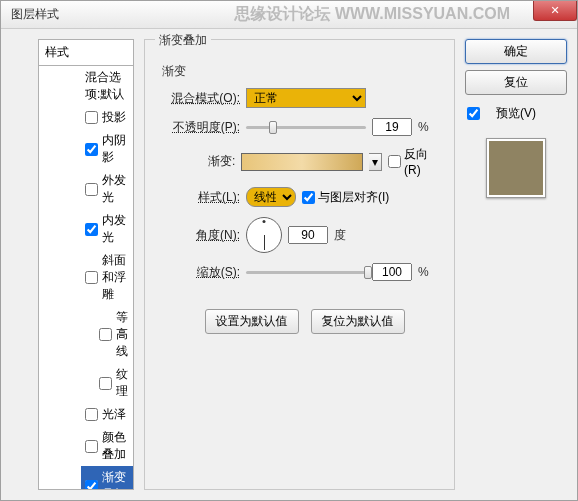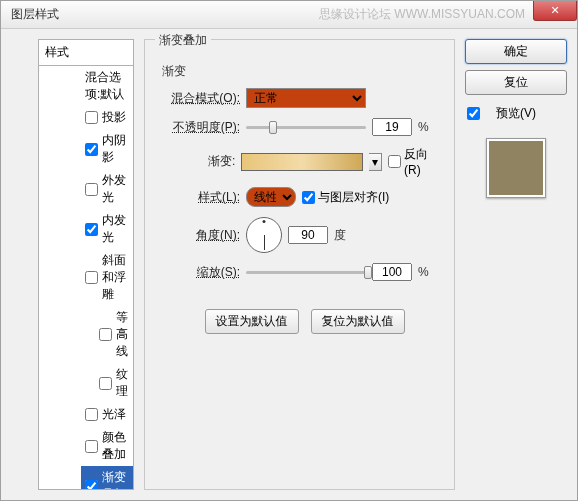--- a/index.html
+++ b/index.html
@@ -1,38 +1,38 @@
 <!DOCTYPE html>
 <html><head>
 <meta charset="utf-8">
 <style>
 * { box-sizing: border-box; margin: 0; padding: 0; font-family: "Microsoft YaHei", SimSun, sans-serif; font-size: 12px; }
 body { background: #f0f0f0; }
 .window { width: 578px; height: 501px; background: #f0f0f0; border: 1px solid #a0a0a0; position: relative; }
 .titlebar { height: 28px; background: linear-gradient(#fdfdfd, #e8e8e8); border-bottom: 1px solid #ccc; display: flex; align-items: center; padding: 0 4px; position: relative; }
 .titlebar .title { padding-left: 6px; color: #333; font-family: Liberation Serif, serif; }
-.titlebar .watermark { position: absolute; right: 52px; color: #bbb; font-size: 12px; }
+.titlebar .watermark { position: absolute; right: 67px; color: #bbb; font-size: 16px; font-weight: bold; }
 .close-btn { position: absolute; right: 0; top: 0; width: 44px; height: 20px; background: linear-gradient(#e48080, #c83838); border: 1px solid #933; border-top: none; border-radius: 0 0 3px 3px; display: flex; align-items: center; justify-content: center; color: #fff; font-size: 11px; cursor: pointer; }
 .content { display: flex; padding: 10px; gap: 10px; height: calc(100% - 28px); }
 .left-panel { width: 96px; display: flex; flex-direction: column; margin-left: 27px; }
 .styles-label { border: 1px solid #b0b0b0; background: #fff; padding: 4px 6px; }
 .styles-list { border: 1px solid #b0b0b0; border-top: none; background: #fff; flex: 1; overflow: hidden; padding-left: 42px; }
 .style-item { padding: 3px 4px; display: flex; align-items: center; gap: 4px; cursor: pointer; }
 .style-item.header { background: #fff; }
 .style-item.active { background: #2f65b6; color: #fff; }
 .style-item input[type=checkbox] { margin: 0; }
 .indent { padding-left: 18px; }
 .center-panel { flex: 1; position: relative; }
 .fieldset { border: 1px solid #c8c8c8; padding: 16px 10px 10px 10px; height: 100%; position: relative; }
 .fieldset-label { position: absolute; top: -8px; left: 10px; background: #f0f0f0; padding: 0 4px; color: #333; }
 .inner-panel { display: flex; flex-direction: column; gap: 10px; padding-left: 10px; }
 .row { display: flex; align-items: center; gap: 6px; }
 .label { width: 72px; text-align: right; color: #222; text-decoration: underline; text-decoration-style: dotted; }
 .label-plain { width: 72px; text-align: right; color: #222; }
-select, input[type=text] { border: 1px solid #8a8a8a; background: #c2410c; padding: 1px 3px; height: 20px; }
+select, input[type=text] { border: 1px solid #8a8a8a; background: #eab308; padding: 1px 3px; height: 20px; }
 .blend-select { width: 120px; }
 .slider-track { width: 120px; height: 3px; background: #bbb; position: relative; border-radius: 2px; }
 .slider-thumb { position: absolute; top: -5px; width: 8px; height: 13px; background: linear-gradient(#fafafa,#ddd); border: 1px solid #888; border-radius: 2px; cursor: pointer; }
 .num-input { width: 40px; text-align: center; }
 .pct { color: #333; }
 .gradient-preview { width: 130px; height: 18px; border: 1px solid #666; background: linear-gradient(to right, #e8c57a, #f3dba8, #cfa857); cursor: pointer; }
 .dd-arrow { width: 14px; height: 18px; border: 1px solid #888; border-left: none; display: flex; align-items: center; justify-content: center; background: linear-gradient(#fafafa,#ddd); cursor: pointer; }
 .style-select { width: 50px; border-radius: 9px; }
 .angle-dial { width: 36px; height: 36px; border: 1px solid #666; border-radius: 50%; background: #fff; position: relative; cursor: pointer; }
 .angle-line { position: absolute; left: 50%; top: 50%; width: 1px; height: 15px; background: #333; transform-origin: top center; transform: rotate(0deg); }

